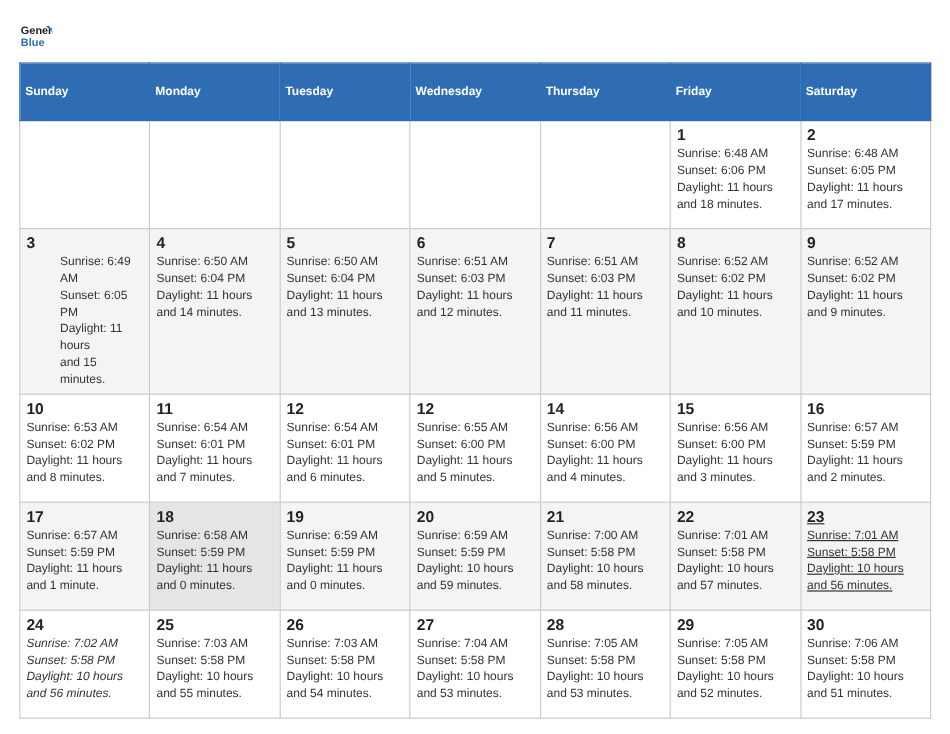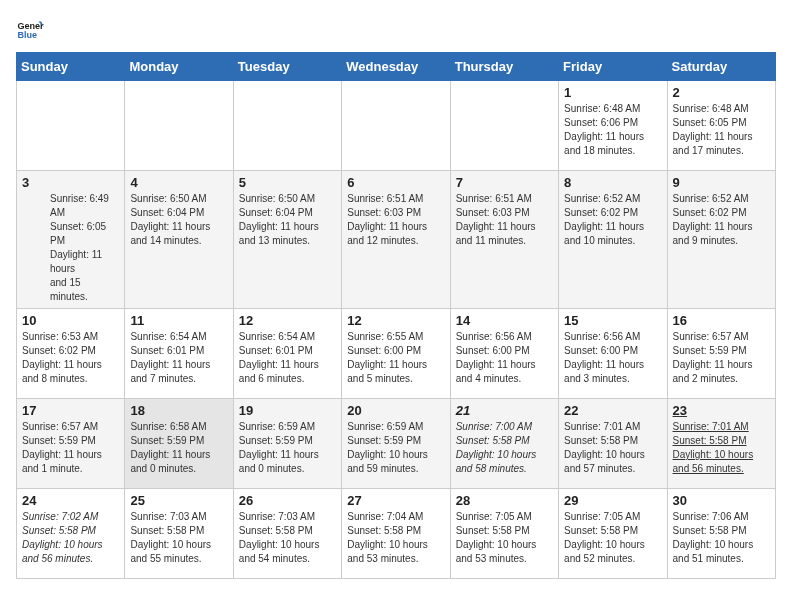--- a/index.html
+++ b/index.html
@@ -38,23 +38,23 @@
       color: #444;
     }
     .calendar-table {
       width: 100%;
       border-collapse: collapse;
       table-layout: fixed;
     }
     .calendar-table th {
       background-color: #2e6db4;
       color: #fff;
-      font-size: 13px;
+      font-size: 10px;
       font-weight: bold;
-      padding: 6px 4px;
+      padding: 18px 4px;
       text-align: left;
       border: 1px solid #2e6db4;
     }
     .calendar-table td {
       border: 1px solid #ccc;
       vertical-align: top;
       padding: 4px 5px;
       font-size: 10.5px;
       color: #333;
       height: 90px;
@@ -254,21 +254,21 @@
 Daylight: 11 hours
 and 0 minutes.</div>
         </td>
         <td style="background: rgb(244, 244, 244);">
           <span class="day-num">20</span>
           <div class="day-detail" style="white-space: pre-line;">Sunrise: 6:59 AM
 Sunset: 5:59 PM
 Daylight: 10 hours
 and 59 minutes.</div>
         </td>
-        <td style="background: rgb(244, 244, 244); font-style: italic;">
+        <td style="background: rgb(244, 244, 244);">
           <span class="day-num">21</span>
           <div class="day-detail" style="white-space: pre-line;">Sunrise: 7:00 AM
 Sunset: 5:58 PM
 Daylight: 10 hours
 and 58 minutes.</div>
         </td>
         <td style="background: rgb(244, 244, 244);">
           <span class="day-num">22</span>
           <div class="day-detail" style="white-space: pre-line;">Sunrise: 7:01 AM
 Sunset: 5:58 PM

